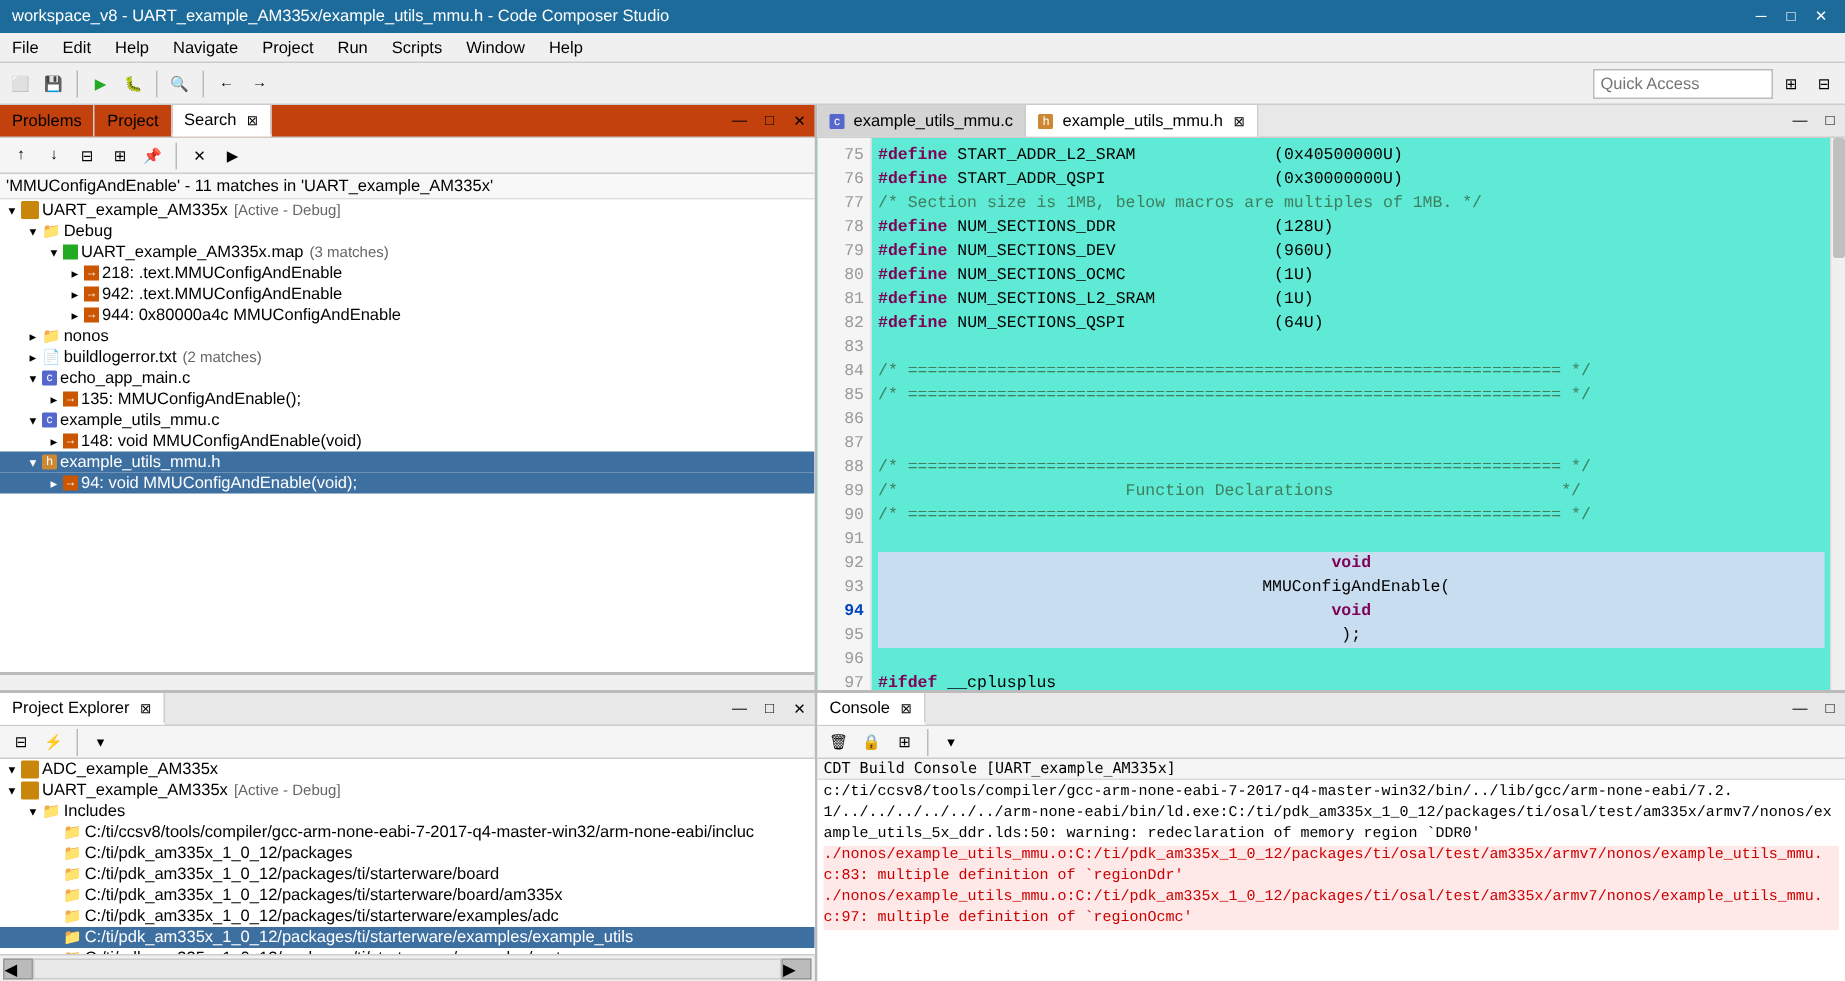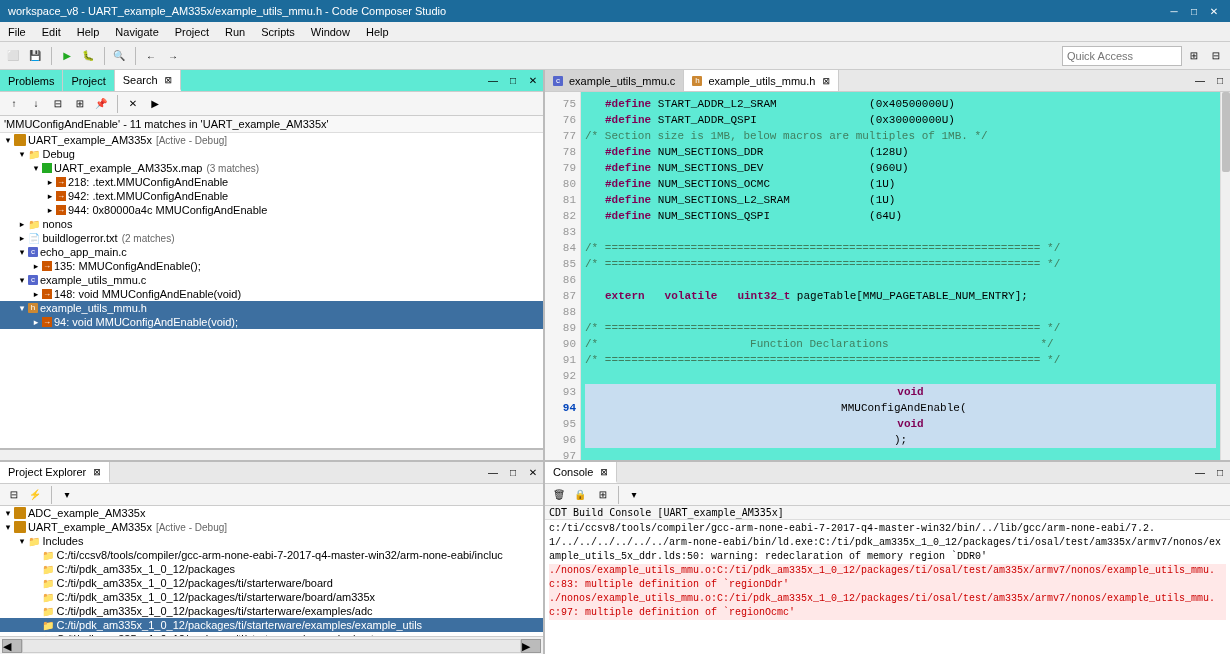--- a/index.html
+++ b/index.html
@@ -23,21 +23,21 @@
     
     #main { display: flex; flex-direction: column; height: calc(654px - 22px - 20px - 28px); }
     #top-area { display: flex; height: 390px; }
     #bottom-area { display: flex; height: calc(100% - 390px); border-top: 2px solid #bbb; }
 
     
     #left-panel { width: 545px; display: flex; flex-direction: column; border-right: 2px solid #bbb; }
 
     
     #search-panel { height: 380px; display: flex; flex-direction: column; border-bottom: 2px solid #bbb; }
-    #search-panel-header { background: #5eead4; border-bottom: 1px solid #ccc; display: flex; align-items: center; height: 22px; }
+    #search-panel-header { background: #c2410c; border-bottom: 1px solid #ccc; display: flex; align-items: center; height: 22px; }
     .panel-tab { padding: 2px 8px; font-size: 11px; display: flex; align-items: center; gap: 4px; border-right: 1px solid #ccc; cursor: pointer; height: 100%; }
     .panel-tab.active { background: white; border-bottom: 2px solid white; }
     .panel-tab-close { font-size: 9px; cursor: pointer; margin-left: 3px; }
     #search-toolbar { background: #f5f5f5; border-bottom: 1px solid #ccc; height: 24px; display: flex; align-items: center; padding: 0 4px; gap: 2px; }
     #search-tree { flex: 1; overflow-y: auto; overflow-x: hidden; background: white; }
 
     .tree-item { display: flex; align-items: center; padding: 1px 2px; cursor: pointer; white-space: nowrap; }
     .tree-item.selected { background: #3d6fa0; color: white; }
     .indent { display: inline-block; }
     .expand-arrow { width: 12px; display: inline-block; text-align: center; font-size: 9px; cursor: pointer; }
@@ -49,21 +49,21 @@
     #editor-tabs { background: #e8e8e8; border-bottom: 1px solid #ccc; display: flex; align-items: center; height: 22px; }
     .editor-tab { padding: 2px 8px; font-size: 11px; display: flex; align-items: center; gap: 4px; border-right: 1px solid #ccc; cursor: pointer; height: 100%; background: #d4d4d4; }
     .editor-tab.active { background: white; }
     #editor-content { flex: 1; background: #5eead4; overflow: hidden; display: flex; }
     #line-numbers { width: 36px; background: #f5f5f5; border-right: 1px solid #e0e0e0; padding: 4px 0; text-align: right; font-family: 'Courier New', monospace; font-size: 11px; color: #999; overflow: hidden; }
     .line-num { padding-right: 4px; height: 16px; line-height: 16px; display: block; }
     .line-num.breakpoint { color: #0044bb; font-weight: bold; }
     #code-area { flex: 1; overflow: auto; padding: 4px; font-family: 'Courier New', monospace; font-size: 11px; line-height: 16px; }
     .code-line { white-space: pre; min-height: 16px; display: flex; align-items: center; }
     .code-line.active-line { background: #c8ddf0; flex-direction: column; }
-    .kw { color: #7f0055; font-weight: bold; margin-left: 20px; }
+    .kw { color: #7f0055; font-weight: bold; }
     .cm { color: #3f7f5f; }
 
     
     #scroll-indicator { width: 10px; background: #f0f0f0; border-left: 1px solid #ddd; position: relative; }
     .scroll-thumb { position: absolute; width: 8px; background: #c0c0c0; left: 1px; border-radius: 2px; }
 
     
     #project-panel { width: 545px; display: flex; flex-direction: column; border-right: 2px solid #bbb; }
     #project-panel-header { background: #e8e8e8; border-bottom: 1px solid #ccc; display: flex; align-items: center; height: 22px; }
     #project-toolbar { background: #f5f5f5; border-bottom: 1px solid #ccc; height: 22px; display: flex; align-items: center; padding: 0 4px; gap: 2px; }
@@ -297,21 +297,20 @@
             <div class="code-line"><span class="cm">/* Section size is 1MB, below macros are multiples of 1MB. */</span></div>
             <div class="code-line"><span class="kw">#define</span> NUM_SECTIONS_DDR                (128U)</div>
             <div class="code-line"><span class="kw">#define</span> NUM_SECTIONS_DEV                (960U)</div>
             <div class="code-line"><span class="kw">#define</span> NUM_SECTIONS_OCMC               (1U)</div>
             <div class="code-line"><span class="kw">#define</span> NUM_SECTIONS_L2_SRAM            (1U)</div>
             <div class="code-line"><span class="kw">#define</span> NUM_SECTIONS_QSPI               (64U)</div>
             <div class="code-line">&nbsp;</div>
             <div class="code-line"><span class="cm">/* ================================================================== */</span></div>
             <div class="code-line"><span class="cm">/* ================================================================== */</span></div>
             <div class="code-line">&nbsp;</div>
-            <div class="code-line"><span class="kw">extern</span> <span class="kw">volatile</span> <span class="kw">uint32_t</span> pageTable[MMU_PAGETABLE_NUM_ENTRY];</div>
             <div class="code-line">&nbsp;</div>
             <div class="code-line"><span class="cm">/* ================================================================== */</span></div>
             <div class="code-line"><span class="cm">/*                       Function Declarations                       */</span></div>
             <div class="code-line"><span class="cm">/* ================================================================== */</span></div>
             <div class="code-line">&nbsp;</div>
             <div class="code-line active-line" style="background: rgb(200, 221, 240);"><span class="kw">void</span> MMUConfigAndEnable(<span class="kw">void</span>);</div>
             <div class="code-line">&nbsp;</div>
             <div class="code-line"><span class="kw">#ifdef</span> __cplusplus</div>
             <div class="code-line">}</div>
           </div>

